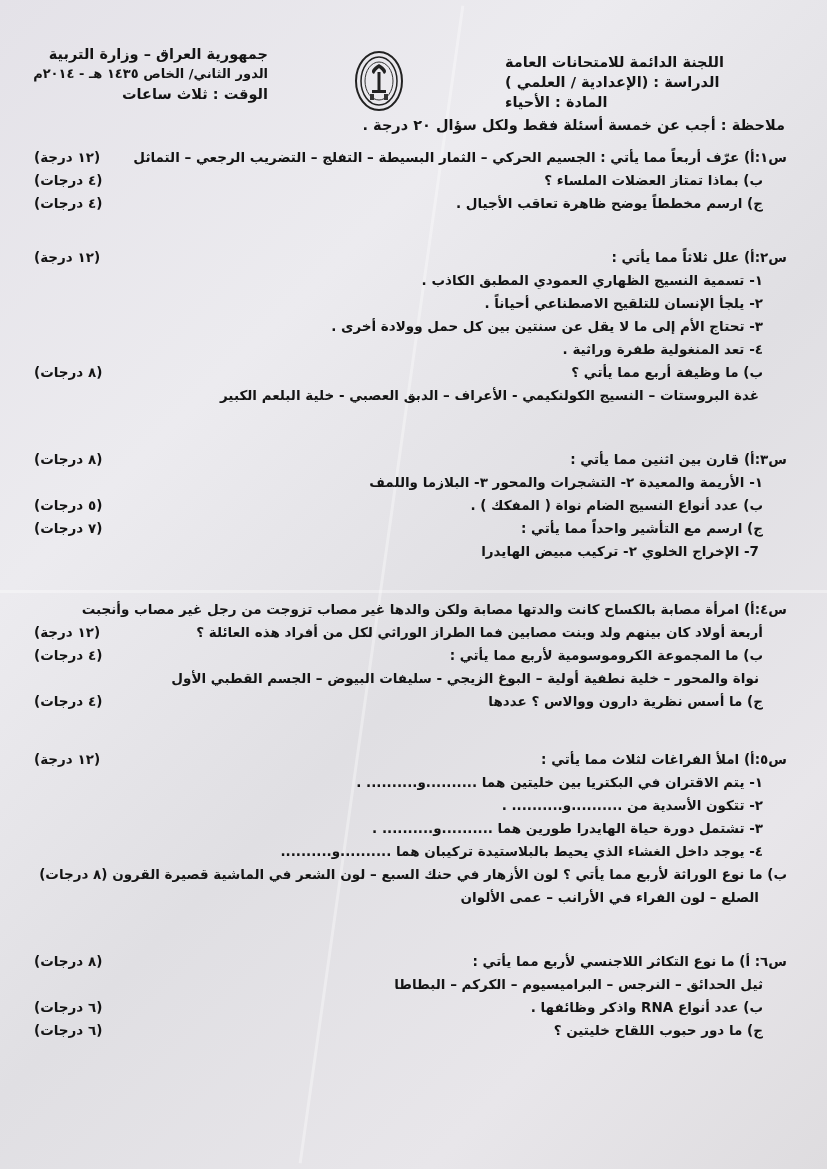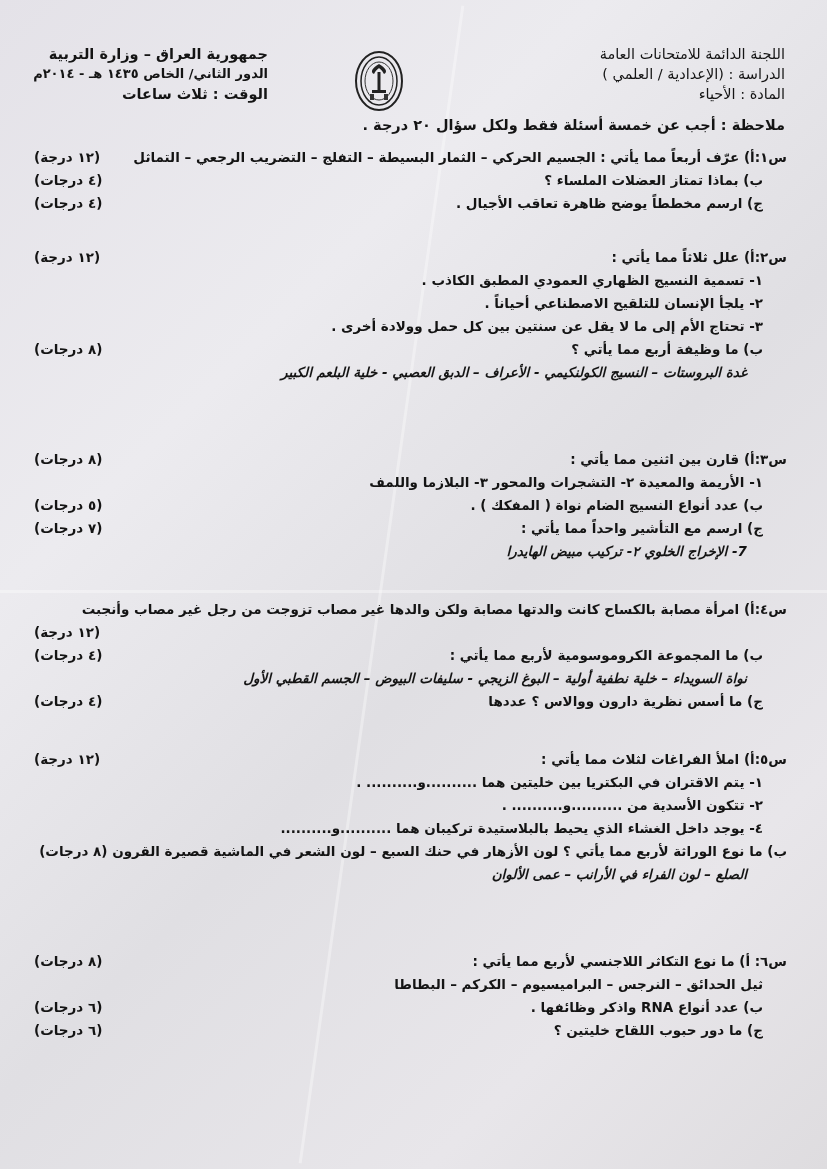--- a/index.html
+++ b/index.html
@@ -6,31 +6,31 @@
     body {
       width: 827px; height: 1169px; overflow: hidden;
       background: linear-gradient(135deg, #e4e2e8 0%, #ecebef 30%, #e0dfe3 55%, #e8e6ea 80%, #dedcdf 100%);
       font-family: "DejaVu Sans", sans-serif;
       color: #141414;
       position: relative;
     }
     .page { position: absolute; left: 0; top: 0; width: 827px; height: 1169px; }
     .crease { position: absolute; background: rgba(255,255,255,0.35); }
     .header { position: absolute; top: 40px; left: 0; width: 827px; height: 85px; }
-    .hdr-right { position: absolute; right: 42px; top: 4px; width: 280px; text-align: right; font-weight: normal; font-size: 14.5px; line-height: 20px; }
+    .hdr-right { position: absolute; right: 42px; top: 12px; width: 280px; text-align: left; font-weight: bold; font-size: 14.5px; line-height: 20px; }
     .hdr-left { position: absolute; left: 18px; top: 4px; width: 250px; text-align: right; font-weight: bold; font-size: 14.5px; line-height: 20px; }
     .hdr-left .date { font-size: 13px; }
     .emblem { position: absolute; left: 354px; top: 10px; width: 50px; height: 62px; }
     .note { position: absolute; right: 42px; top: 117px; font-weight: bold; font-size: 14.5px; }
     .q { position: absolute; left: 20px; right: 40px; font-size: 13.5px; font-weight: bold; }
     .row { position: relative; height: 23px; line-height: 23px; white-space: nowrap; }
     .row .txt { position: absolute; right: 0; }
     .row .mark { position: absolute; left: 14px; direction: rtl; }
     .ind1 { margin-right: 24px; }
-    .ind2 { margin-right: 40px; font-style: italic; }
+    .ind2 { margin-right: 28px; }
   </style>
 </head>
 <body>
 
 <div class="page">
   <div class="crease" style="left:380px;top:0;width:3px;height:1169px;transform:rotate(8deg);"></div>
   <div class="crease" style="left:0;top:590px;width:827px;height:3px;"></div>
 
   <div class="header">
     <div class="hdr-right">
@@ -83,20 +83,23 @@
       <div class="row">
         <span class="txt ind1">١- تسمية النسيج الظهاري العمودي المطبق الكاذب .</span>
       </div>
       <div class="row">
         <span class="txt ind1">٢- يلجأ الإنسان للتلقيح الاصطناعي أحياناً .</span>
       </div>
       <div class="row">
         <span class="txt ind1">٣- تحتاج الأم إلى ما لا يقل عن سنتين بين كل حمل وولادة أخرى .</span>
       </div>
       <div class="row">
+        <span class="txt ind1">٤- تعد المنغولية طفرة وراثية .</span>
+      </div>
+      <div class="row">
         <span class="txt ind1">ب) ما وظيفة أربع مما يأتي ؟</span>
         <span class="mark">(٨ درجات)</span>
       </div>
       <div class="row">
         <span class="txt ind2">غدة البروستات – النسيج الكولنكيمي - الأعراف – الدبق العصبي - خلية البلعم الكبير</span>
       </div>
     </div>
   <div class="q" id="q3" style="top:448px;">
       <div class="row">
         <span class="txt">س٣:أ) قارن بين اثنين مما يأتي :</span>
@@ -115,44 +118,48 @@
       </div>
       <div class="row">
         <span class="txt ind2">7- الإخراج الخلوي    ٢- تركيب مبيض الهايدرا</span>
       </div>
     </div>
   <div class="q" id="q4" style="top:598px;">
       <div class="row">
         <span class="txt">س٤:أ) امرأة مصابة بالكساح كانت والدتها مصابة ولكن والدها غير مصاب تزوجت من رجل غير مصاب وأنجبت</span>
       </div>
       <div class="row">
+        <span class="txt ind1">أربعة أولاد كان بينهم ولد وبنت مصابين فما الطراز الوراثي لكل من أفراد هذه العائلة ؟</span>
         <span class="mark">(١٢ درجة)</span>
       </div>
       <div class="row">
         <span class="txt ind1">ب) ما المجموعة الكروموسومية لأربع مما يأتي :</span>
         <span class="mark">(٤ درجات)</span>
       </div>
       <div class="row">
-        <span class="txt ind2">نواة السويداء – خلية نطفية أولية – البوغ الزيجي - سليفات البيوض – الجسم القطبي الأول</span>
+        <span class="txt ind2">نواة والمحور – خلية نطفية أولية – البوغ الزيجي - سليفات البيوض – الجسم القطبي الأول</span>
       </div>
       <div class="row">
         <span class="txt ind1">ج) ما أسس نظرية دارون ووالاس ؟ عددها</span>
         <span class="mark">(٤ درجات)</span>
       </div>
     </div>
   <div class="q" id="q5" style="top:748px;">
       <div class="row">
         <span class="txt">س٥:أ) املأ الفراغات لثلاث مما يأتي :</span>
         <span class="mark">(١٢ درجة)</span>
       </div>
       <div class="row">
         <span class="txt ind1">١- يتم الاقتران في البكتريا بين خليتين هما ..........و.......... .</span>
       </div>
       <div class="row">
         <span class="txt ind1">٢- تتكون الأسدية من ..........و.......... .</span>
+      </div>
+      <div class="row">
+        <span class="txt ind1">٣- تشتمل دورة حياة الهايدرا طورين هما ..........و.......... .</span>
       </div>
       <div class="row">
         <span class="txt ind1">٤- يوجد داخل الغشاء الذي يحيط بالبلاستيدة تركيبان هما ..........و..........</span>
       </div>
       <div class="row">
         <span class="txt">ب) ما نوع الوراثة لأربع مما يأتي ؟ لون الأزهار في حنك السبع – لون الشعر في الماشية قصيرة القرون (٨ درجات)</span>
       </div>
       <div class="row">
         <span class="txt ind2">الصلع – لون الفراء في الأرانب – عمى الألوان</span>
       </div>

